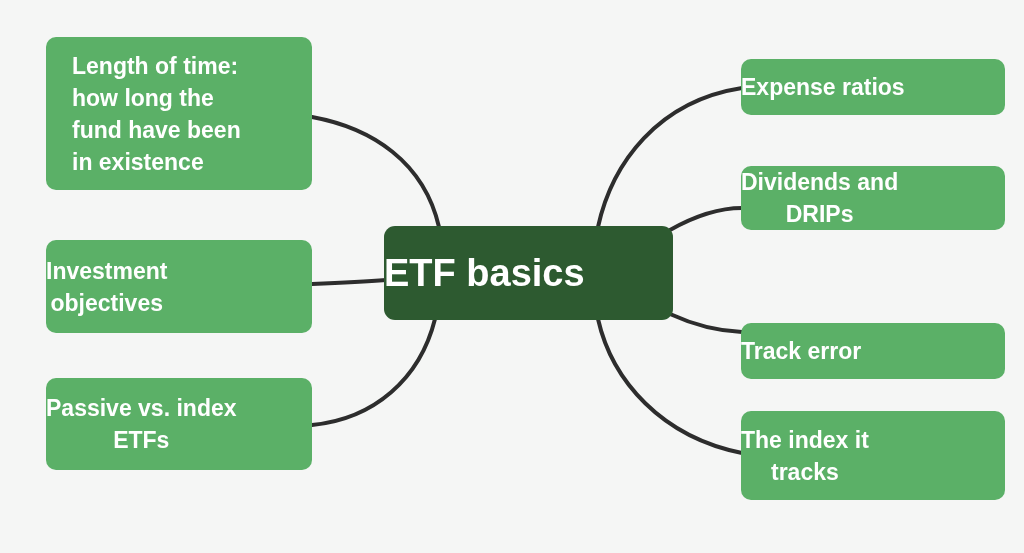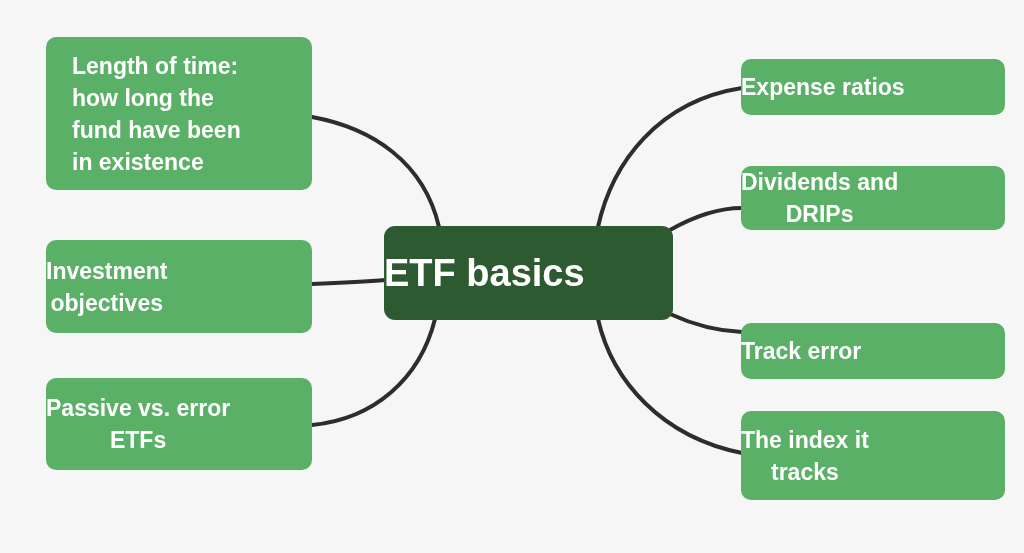--- a/index.html
+++ b/index.html
@@ -87,21 +87,21 @@
   </div>
 
   <div class="node left-col n-length">
     <span class="node-label">Length of time:
 how long the
 fund have been
 in existence</span>
   </div>
 
   <div class="node left-col n-passive">
-    <span class="node-label">Passive vs. error
+    <span class="node-label">Passive vs. index
 ETFs</span>
   </div>
 
   <div class="node center-node">
     <span class="node-label">ETF basics</span>
   </div>
 
   <div class="node right-col n-expense">
     <span class="node-label">Expense ratios</span>
   </div>

